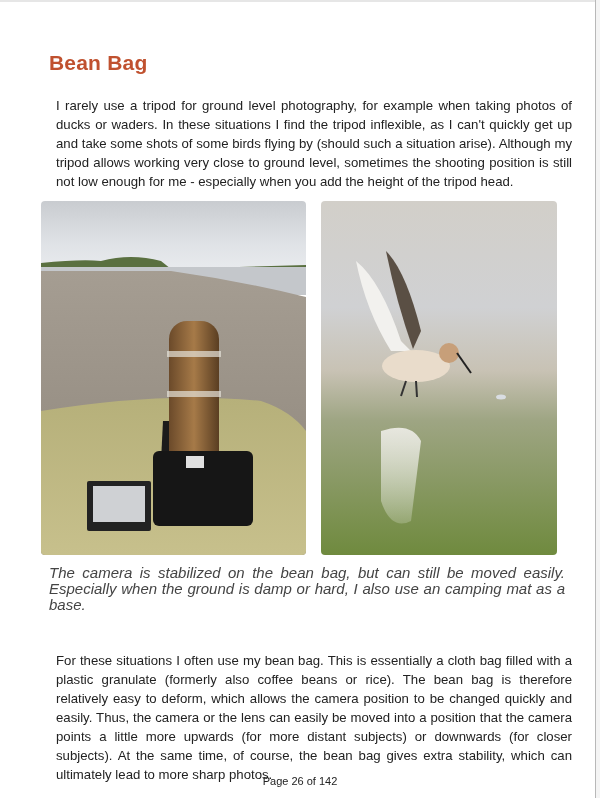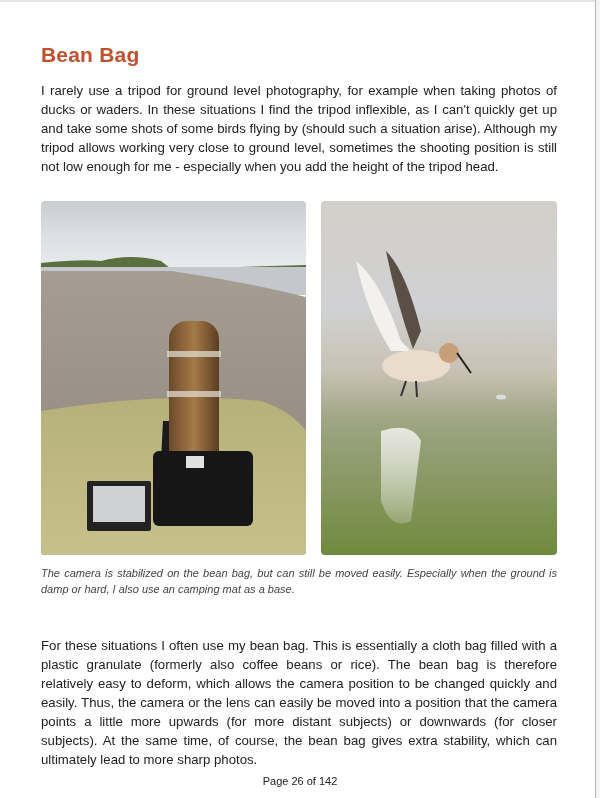--- a/index.html
+++ b/index.html
@@ -1,27 +1,27 @@
 <!DOCTYPE html>
 <html><head>
 <meta charset="utf-8">
 <style>
   html,body{margin:0;padding:0;}
   body{width:600px;height:798px;background:#fff;position:relative;overflow:hidden;font-family:"Liberation Sans","DejaVu Sans",sans-serif;}
   .topbar{position:absolute;left:0;top:0;width:600px;height:2px;background:#e6e6e6;}
   .rightedge{position:absolute;right:0;top:0;width:4px;height:798px;background:#f4f4f4;border-left:1px solid #b8b8b8;}
   .page{position:absolute;left:41px;top:0;width:516px;}
-  h1{position:absolute;left:0;top:43px;margin:0;font-size:21px;font-weight:bold;color:#c0512f;letter-spacing:0.2px;}
-  .para{position:absolute;left:0;width:516px;margin:0;font-size:13.2px;line-height:19px;color:#222;text-align:justify;text-align-last:left;}
+  h1{position:absolute;left:0;top:43px;margin:8px;font-size:21px;font-weight:bold;color:#c0512f;letter-spacing:0.2px;}
+  .para{position:absolute;left:0;width:516px;margin:15px;font-size:13.2px;line-height:19px;color:#222;text-align:justify;text-align-last:left;}
   .p1{top:81px;}
   .p2{top:636px;}
   .img{position:absolute;top:201px;height:354px;border-radius:4px;overflow:hidden;}
   .img1{left:0;width:265px;}
   .img2{left:280px;width:236px;}
-  .caption{position:absolute;left:0;top:565px;width:516px;margin:0;font-size:11px;line-height:16px;font-style:italic;color:#444;text-align:justify;text-align-last:left;}
+  .caption{position:absolute;left:8px;top:565px;width:516px;margin:0;font-size:15px;line-height:16px;font-style:italic;color:#444;text-align:justify;text-align-last:left;}
   .pagenum{position:absolute;left:0;width:600px;top:775px;text-align:center;font-size:11px;color:#222;}
   svg{display:block;}
 </style>
 </head>
 <body>
 
 <div class="topbar"></div>
 <div class="rightedge"></div>
 
 <div class="page">

